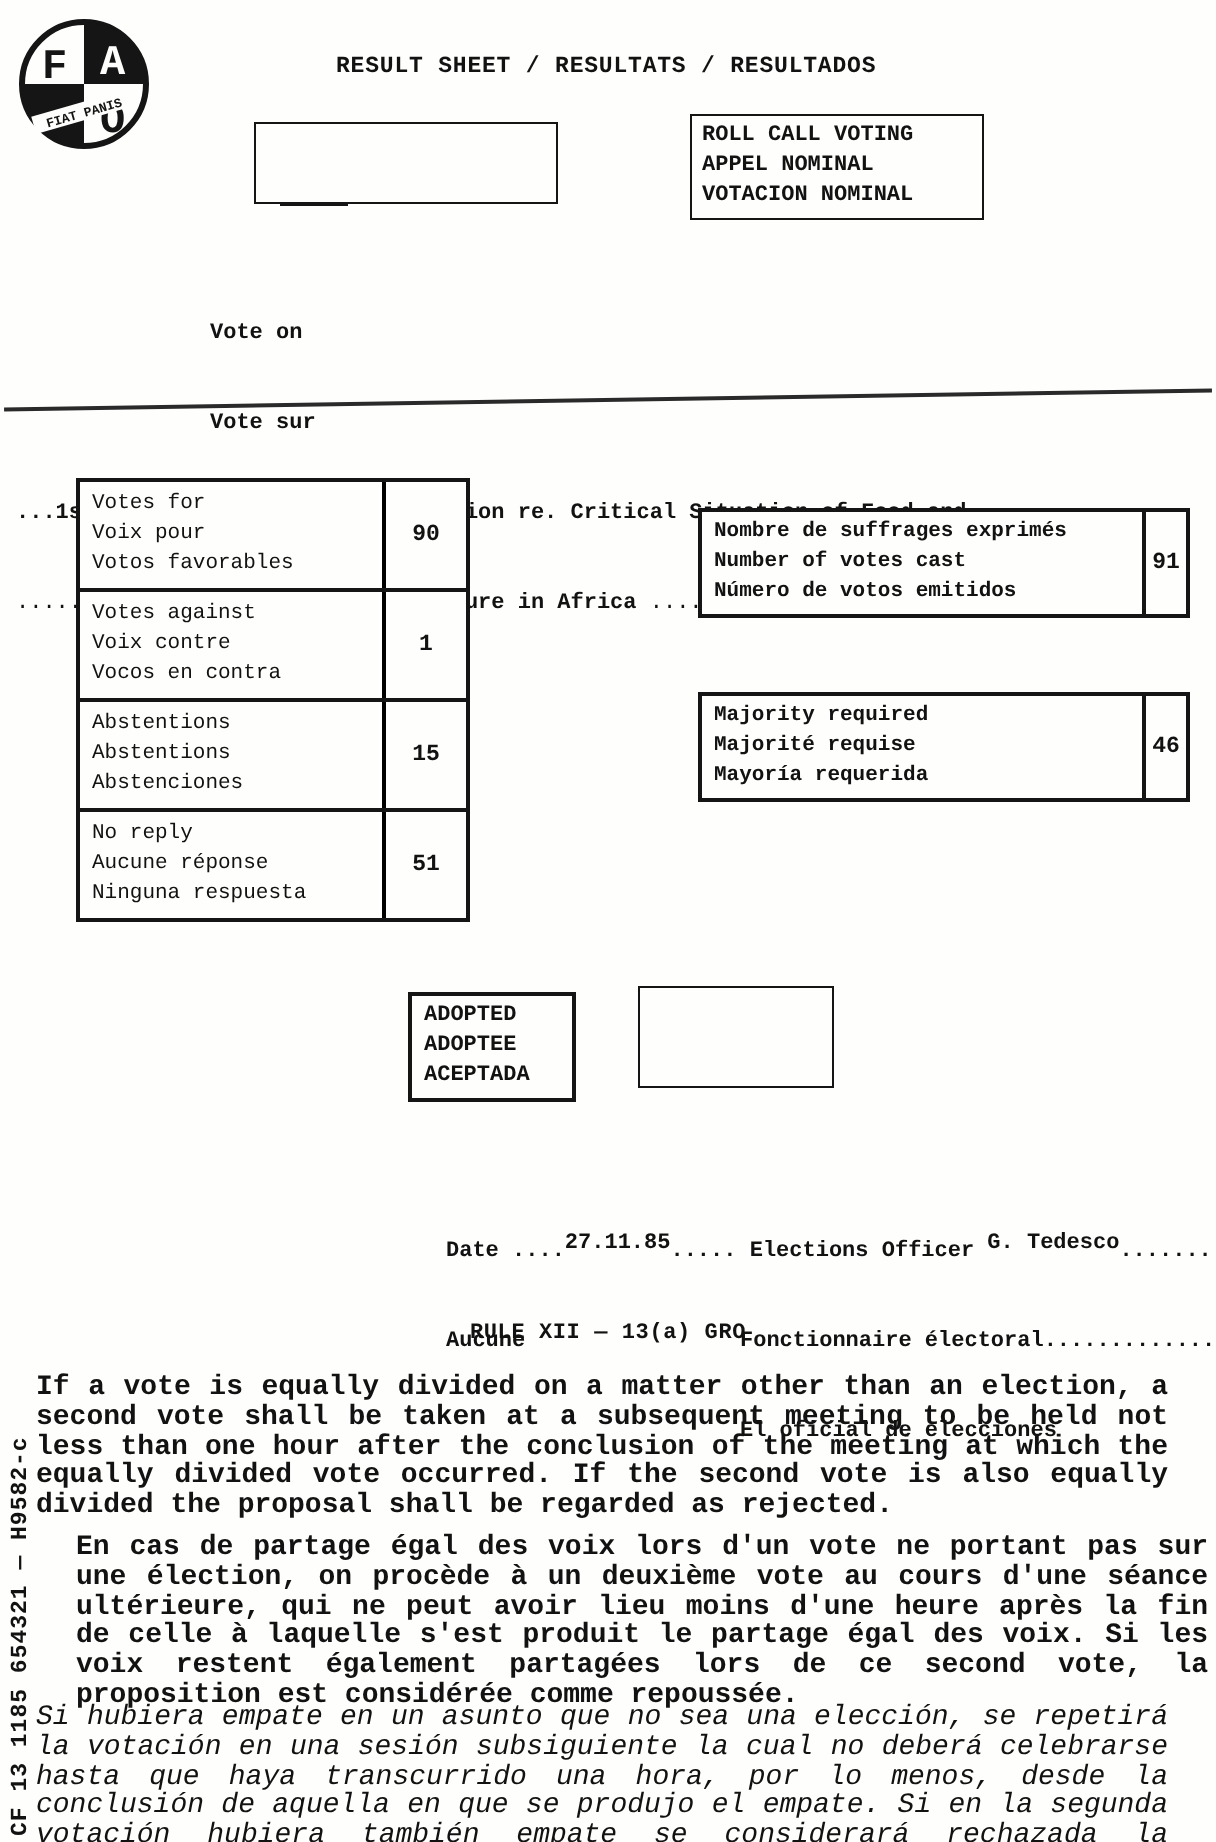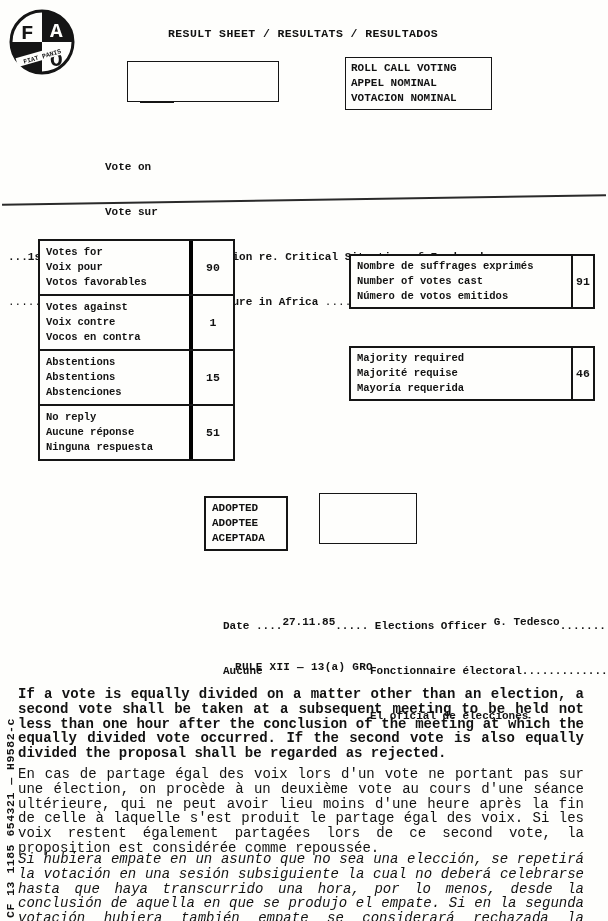--- a/index.html
+++ b/index.html
@@ -25,21 +25,21 @@
 
   .vote-block{left:8px;top:130px;font-size:11px;line-height:15px;}
   .vote-block .ind{padding-left:97px;font-weight:bold;}
   .subject{font-weight:bold;}
 
   .scan-line{left:2px;top:199px;width:604px;height:1.5px;background:#2a2a2a;transform:rotate(-0.9deg);}
 
   .results-table{left:38px;top:239px;width:197px;}
   .rt-row{display:flex;border-bottom:2px solid #151515;}
   .rt-row:last-child{border-bottom:none;}
-  .rt-labels{flex:1;padding:4px 6px;border-right:4px solid #000000;font-weight:bold;font-size:10.5px;line-height:15px;}
+  .rt-labels{flex:1;padding:4px 6px;border-right:2px solid #000000;font-weight:normal;font-size:10.5px;line-height:15px;}
   .rt-value{width:40px;display:flex;align-items:center;justify-content:center;font-weight:bold;font-size:11.5px;}
 
   .r-box{left:349px;width:246px;display:flex;}
   .votes-cast{top:254px;}
   .majority{top:346px;}
   .r-labels{flex:1;padding:3px 6px;border-right:2px solid #151515;font-weight:bold;font-size:10.5px;line-height:15px;}
   .r-value{width:20px;display:flex;align-items:center;justify-content:center;font-weight:bold;font-size:11.5px;}
 
   .adopted{left:204px;top:496px;width:84px;padding:3px 6px;font-size:11px;font-weight:bold;line-height:15px;}
   .empty-box-2{left:319px;top:493px;width:98px;height:51px;border-width:1.5px;}
@@ -47,21 +47,21 @@
   .date-block{left:205px;top:589px;width:400px;font-size:11px;line-height:15px;font-weight:bold;margin-left:18px;}
   .date-row{position:relative;height:15px;}
   .raised{position:relative;top:-4px;}
   .at147{position:absolute;left:147px;top:0;}
   .at0{position:absolute;left:0;top:0;}
 
   .rule-heading{left:0;top:661px;width:608px;text-align:center;font-size:11px;font-weight:bold;letter-spacing:.3px;}
 
   .para{left:18px;width:566px;font-size:14px;line-height:14.8px;text-align:justify;margin:0;}
   .p-en{top:687px;font-weight:bold;}
-  .p-fr{top:767px;font-weight:normal;}
+  .p-fr{top:767px;font-weight:bold;margin-left:20px;}
   .p-es{top:852px;font-style:italic;font-weight:normal;}
 
   .side-code{left:4px;top:918px;transform:rotate(-90deg);transform-origin:0 0;white-space:nowrap;font-size:11.5px;font-weight:bold;letter-spacing:.5px;}
 </style>
 </head>
 <body>
 
 <div class="page">
 
   <svg class="abs" style="left:8px;top:8px;" width="68" height="68" viewBox="0 0 68 68">

